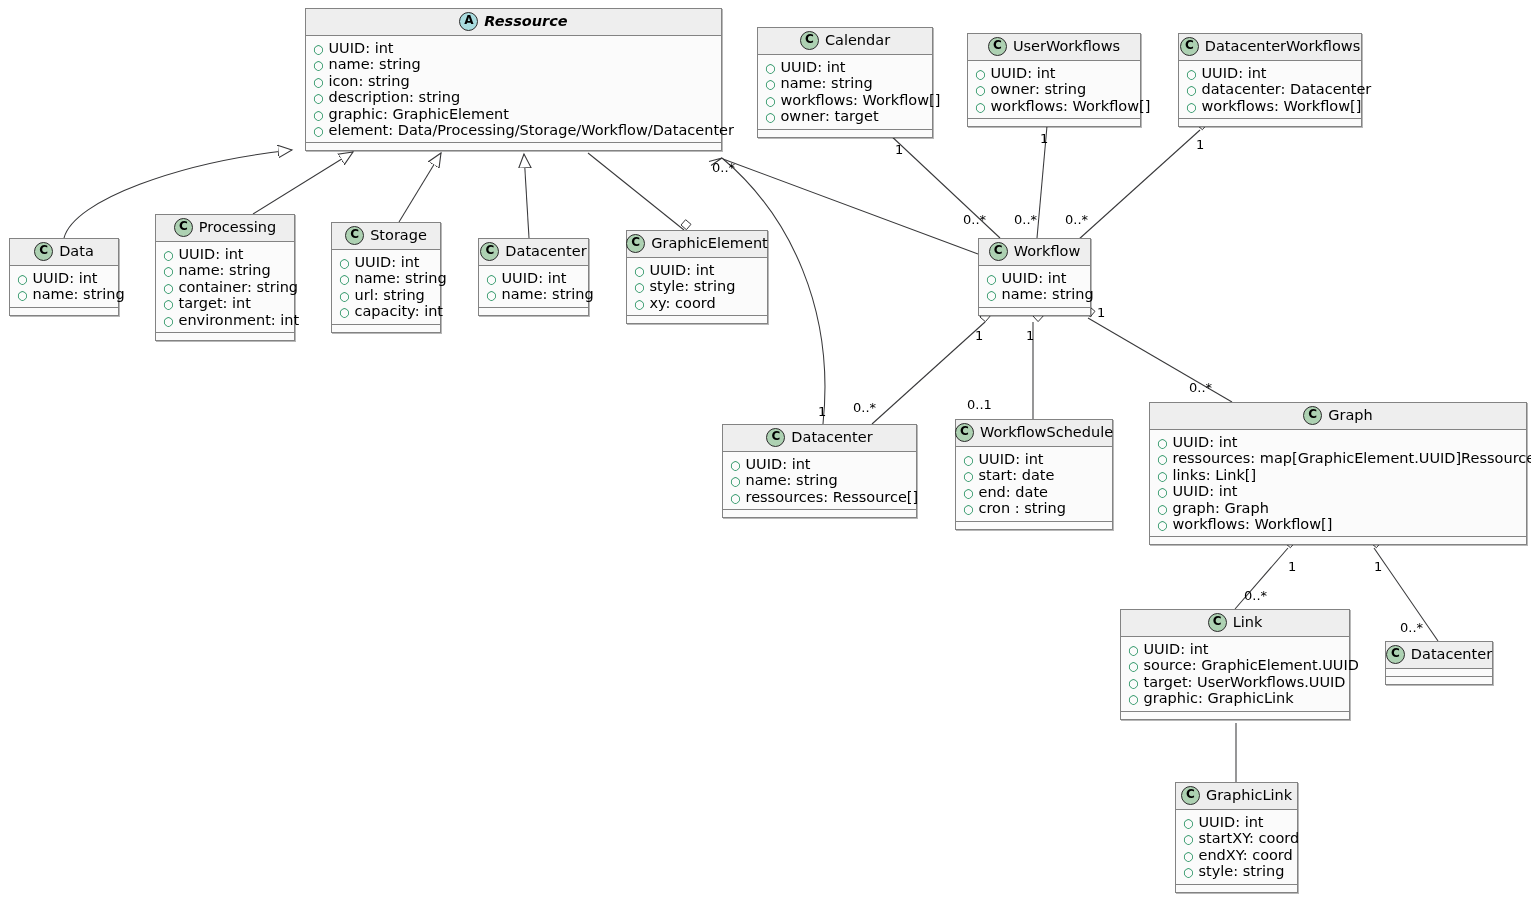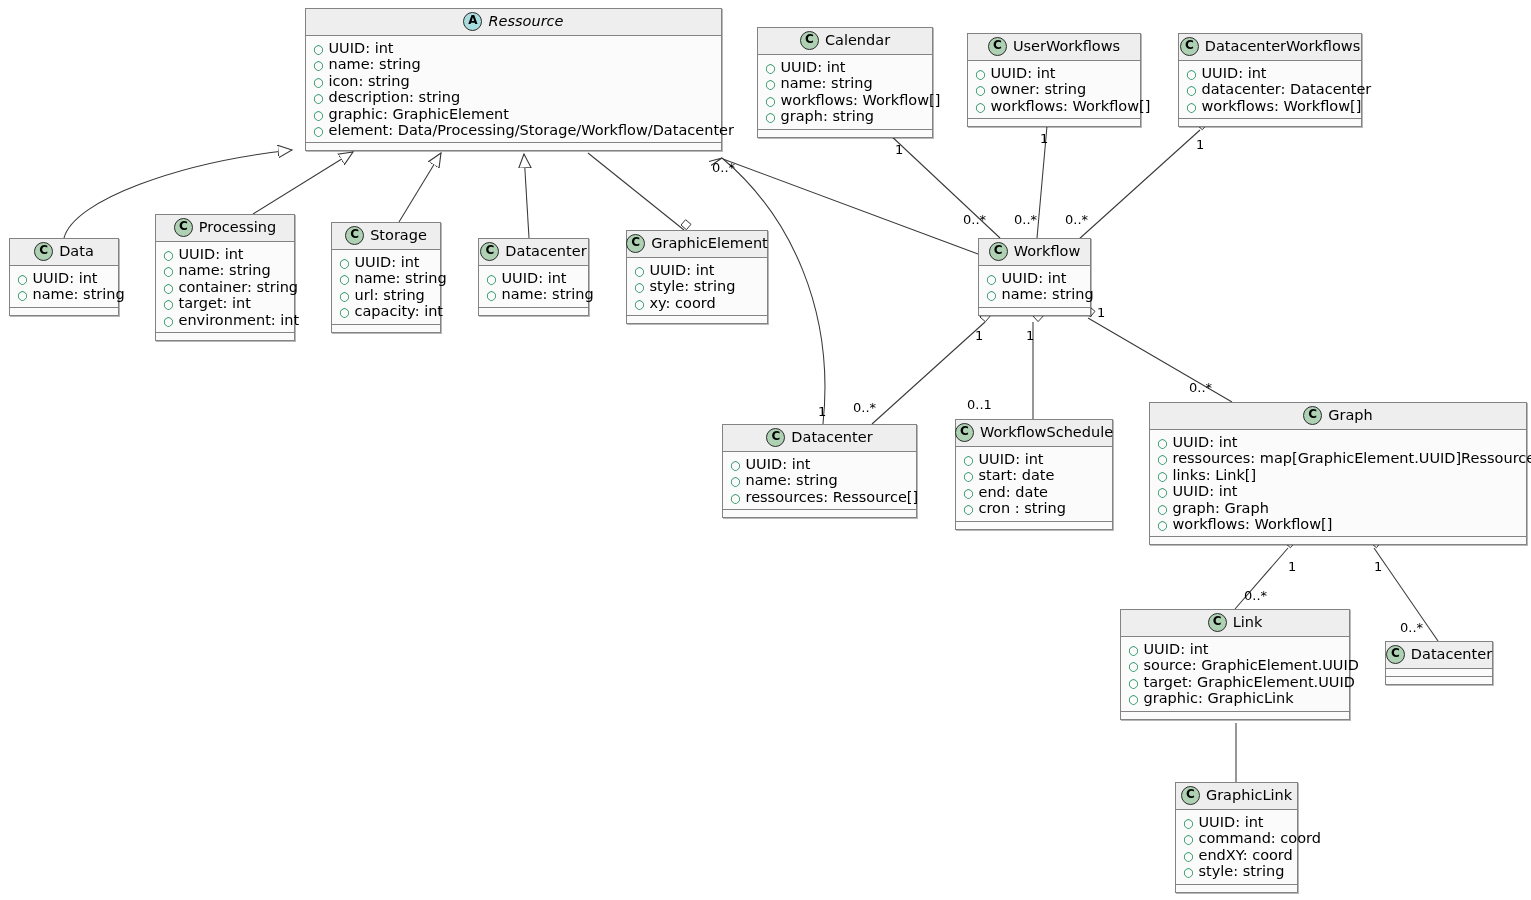--- a/index.html
+++ b/index.html
@@ -36,21 +36,21 @@
     text-align:center;
     white-space:nowrap;
     font-size:14.5px;
     color:#000;
     display:flex;
     align-items:center;
     justify-content:center;
     gap:6px;
     min-height:25px;
   }
-  .uml-header.abstract .cls-name{font-style:italic;}
+  .uml-header.abstract .cls-name{font-style:italic;font-weight:bold;}
   .cls-name{line-height:1;}
   .stereo{
     display:inline-block;
     width:17px;height:17px;
     border-radius:50%;
     border:1.4px solid #2b2b2b;
     background:#add1b2;
     color:#000;
     font-size:12px;
     font-weight:bold;
@@ -195,21 +195,21 @@
         <div class="attr">
           <span class="vis">○</span>
           <span>name: string</span>
         </div>
         <div class="attr">
           <span class="vis">○</span>
           <span>workflows: Workflow[]</span>
         </div>
         <div class="attr">
           <span class="vis">○</span>
-          <span>graph: string</span>
+          <span>owner: target</span>
         </div>
       </div>
       <div class="uml-methods"></div>
     </div>
     <div class="uml-class" style="left: 967px; top: 33px; width: 174px;">
       <div class="uml-header">
         <span class="stereo">C</span>
         <span class="cls-name">UserWorkflows</span>
       </div>
       <div class="uml-attrs">
@@ -463,21 +463,21 @@
         <div class="attr">
           <span class="vis">○</span>
           <span>UUID: int</span>
         </div>
         <div class="attr">
           <span class="vis">○</span>
           <span>source: GraphicElement.UUID</span>
         </div>
         <div class="attr">
           <span class="vis">○</span>
-          <span>target: GraphicElement.UUID</span>
+          <span>target: UserWorkflows.UUID</span>
         </div>
         <div class="attr">
           <span class="vis">○</span>
           <span>graphic: GraphicLink</span>
         </div>
       </div>
       <div class="uml-methods"></div>
     </div>
     <div class="uml-class" style="left: 1385px; top: 641px; width: 108px;">
       <div class="uml-header">
@@ -492,21 +492,21 @@
         <span class="stereo">C</span>
         <span class="cls-name">GraphicLink</span>
       </div>
       <div class="uml-attrs">
         <div class="attr">
           <span class="vis">○</span>
           <span>UUID: int</span>
         </div>
         <div class="attr">
           <span class="vis">○</span>
-          <span>command: coord</span>
+          <span>startXY: coord</span>
         </div>
         <div class="attr">
           <span class="vis">○</span>
           <span>endXY: coord</span>
         </div>
         <div class="attr">
           <span class="vis">○</span>
           <span>style: string</span>
         </div>
       </div>

